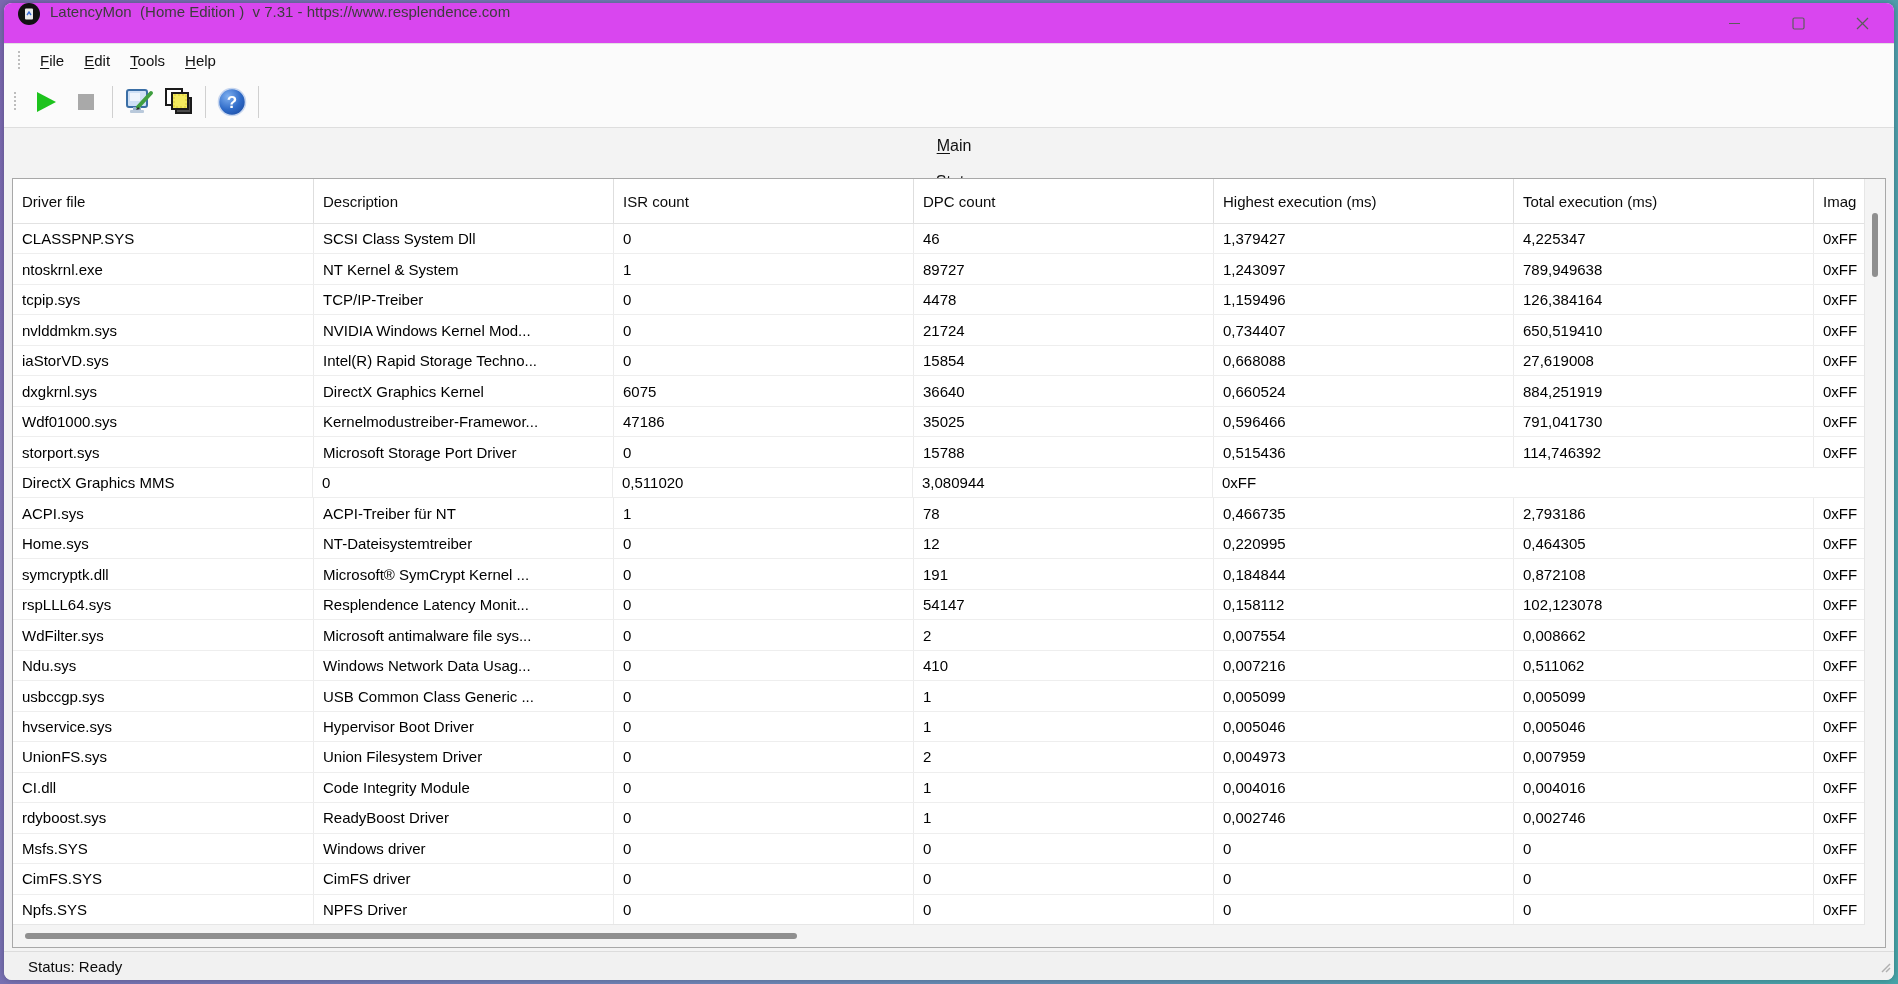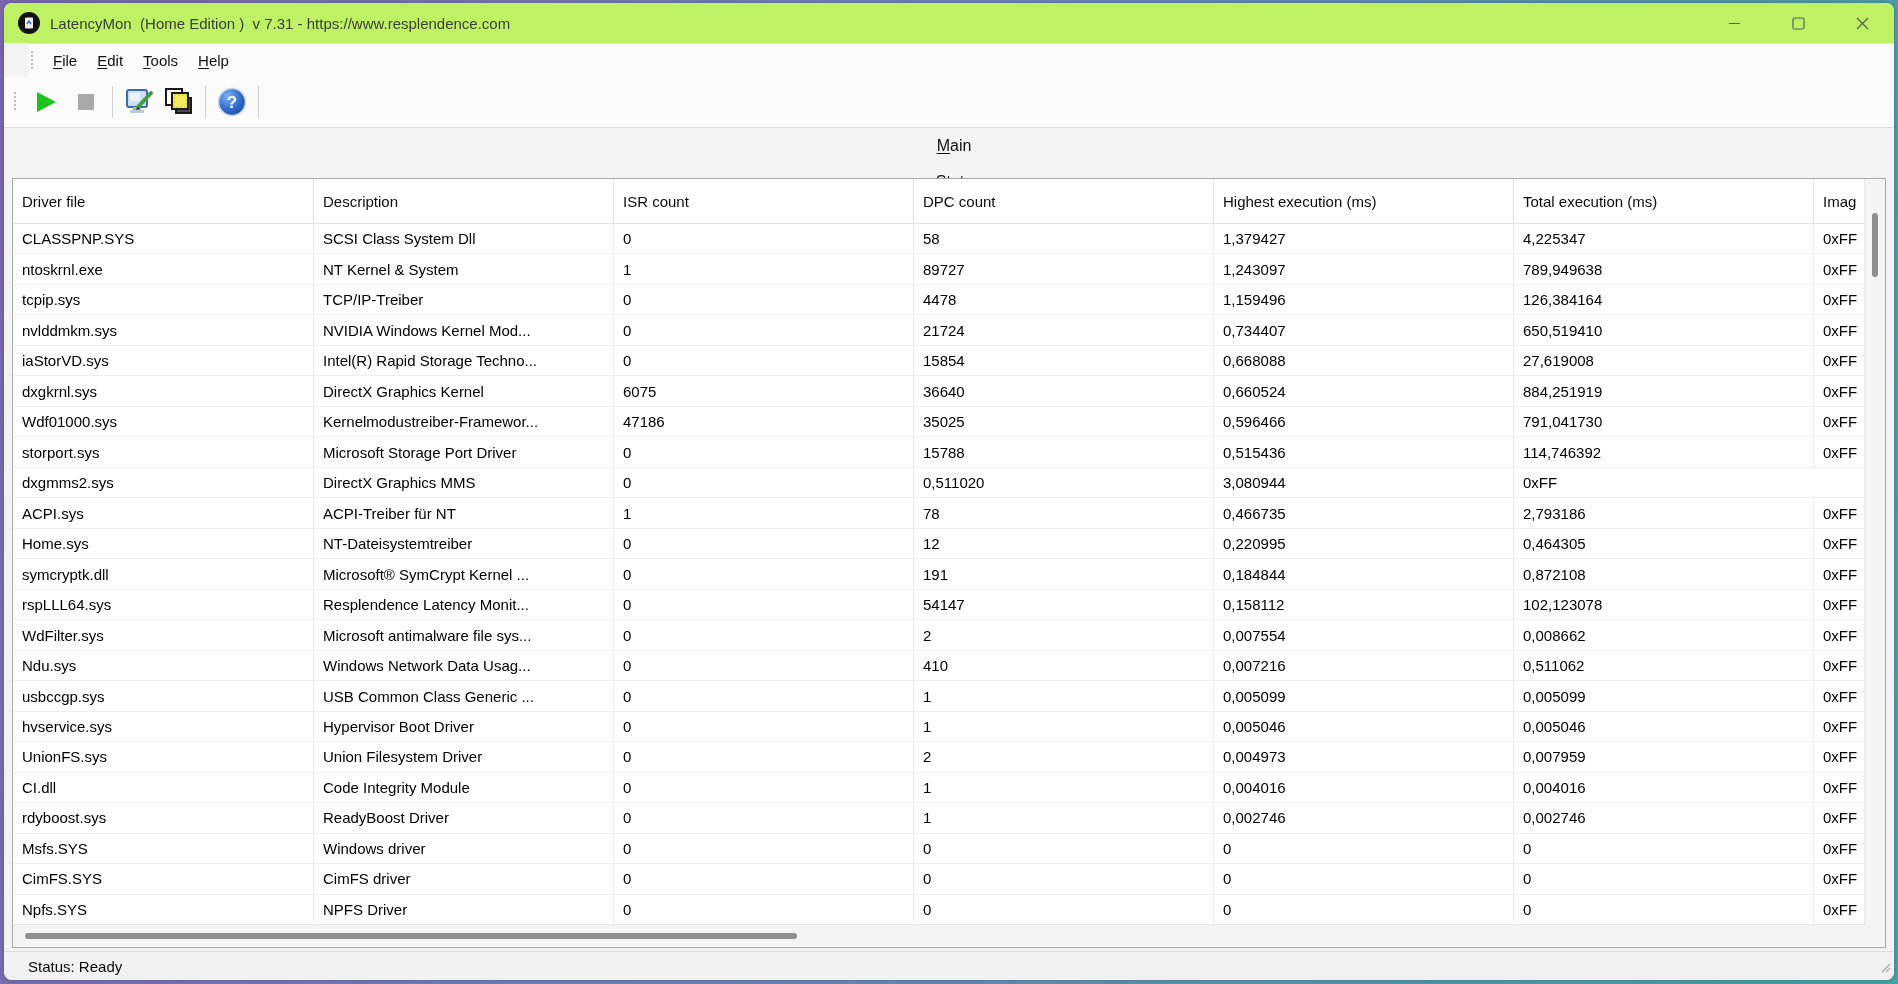--- a/index.html
+++ b/index.html
@@ -7,28 +7,28 @@
     width:1898px;height:984px;position:relative;overflow:hidden;
     font-family:"Liberation Sans","DejaVu Sans",sans-serif;
     background:linear-gradient(105deg,#7b68b0 0%,#6f86b8 45%,#46a4a8 100%);
   }
   .window{
     position:absolute;top:3px;left:4px;right:4px;bottom:4px;
     background:#f3f3f3;border-radius:8px;overflow:hidden;
     box-shadow:0 0 6px rgba(0,0,0,.25);
   }
   
-  .titlebar{height:40px;background:#bef264;display:flex;align-items:center;}
+  .titlebar{height:40px;background:#d946ef;display:flex;}
   .app-icon{width:22px;height:22px;margin:0 10px 0 14px;flex:0 0 auto;}
   .title-text{font-size:15px;color:#3d3d3d;white-space:pre;}
   .win-controls{margin-left:auto;display:flex;height:100%;}
   .win-btn{width:64px;height:100%;display:flex;align-items:center;justify-content:center;}
   
   .menubar{height:33px;background:#fbfbfb;border-top:1px solid #e2e2e2;
-    display:flex;align-items:center;padding-left:0;margin-left:25px;}
+    display:flex;align-items:center;padding-left:12px;}
   .gripper{width:4px;height:20px;margin:0 8px 0 2px;
     background-image:repeating-linear-gradient(to bottom,#bdbdbd 0 2px,transparent 2px 4px);
     background-size:2px 100%;background-repeat:no-repeat;background-position:left center;}
   .menu-item{font-size:15px;color:#111;padding:3px 10px;}
   .menu-item u,.tab u{text-decoration:underline;text-underline-offset:2px;}
   
   .toolbar{height:50px;background:#fbfbfb;border-bottom:1px solid #dedede;
     display:flex;align-items:center;padding-left:8px;}
   .tool-btn{width:40px;height:40px;display:flex;align-items:center;justify-content:center;}
   .tool-sep{width:1px;height:32px;background:#d0d0d0;margin:0 6px;}
@@ -178,21 +178,21 @@
       <span class="hcol c5">Total execution (ms)</span>
       <span class="hcol c6">Imag</span>
     </div>
 
     <div class="lv-rows">
 
         <div class="lv-row">
           <span class="cell c0">CLASSPNP.SYS</span>
           <span class="cell c1">SCSI Class System Dll</span>
           <span class="cell c2">0</span>
-          <span class="cell c3">58</span>
+          <span class="cell c3">46</span>
           <span class="cell c4">1,379427</span>
           <span class="cell c5">4,225347</span>
           <span class="cell c6">0xFF</span>
         </div>
 
         <div class="lv-row">
           <span class="cell c0">ntoskrnl.exe</span>
           <span class="cell c1">NT Kernel &amp; System</span>
           <span class="cell c2">1</span>
           <span class="cell c3">89727</span>
@@ -255,21 +255,20 @@
           <span class="cell c0">storport.sys</span>
           <span class="cell c1">Microsoft Storage Port Driver</span>
           <span class="cell c2">0</span>
           <span class="cell c3">15788</span>
           <span class="cell c4">0,515436</span>
           <span class="cell c5">114,746392</span>
           <span class="cell c6">0xFF</span>
         </div>
 
         <div class="lv-row">
-          <span class="cell c0">dxgmms2.sys</span>
           <span class="cell c1">DirectX Graphics MMS</span>
           <span class="cell c2">0</span>
           <span class="cell c4">0,511020</span>
           <span class="cell c5">3,080944</span>
           <span class="cell c6">0xFF</span>
         </div>
 
         <div class="lv-row">
           <span class="cell c0">ACPI.sys</span>
           <span class="cell c1">ACPI-Treiber für NT</span>

